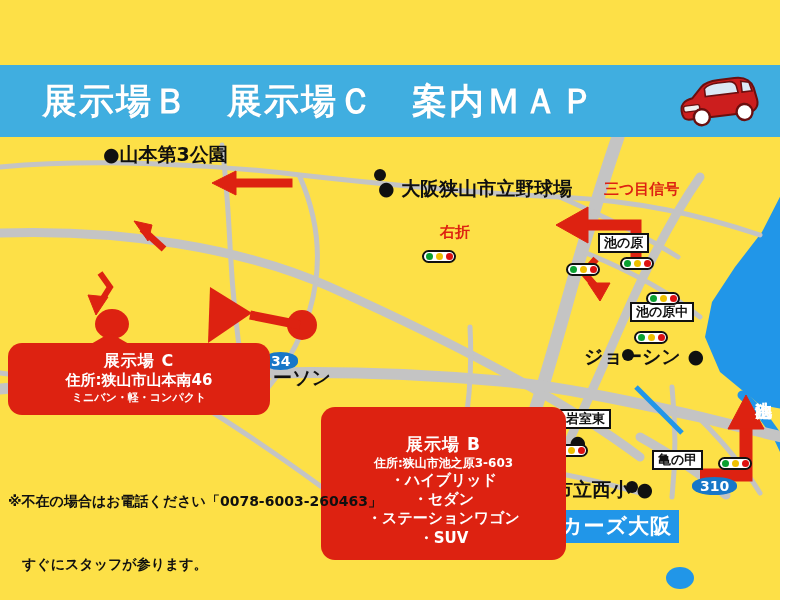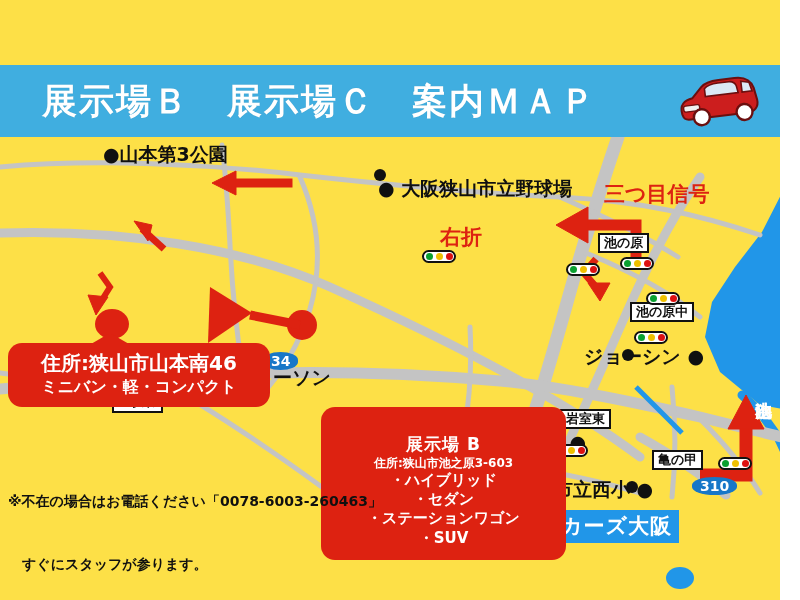--- a/index.html
+++ b/index.html
@@ -64,22 +64,22 @@
     box-sizing: border-box;
   }
   #callout-c {
     left: 8px;
     top: 206px;
     width: 262px;
     padding: 8px 6px 10px 6px;
     font-size: 15px;
   }
   #callout-c .ln1 { font-size: 16px; letter-spacing: 1px; }
-  #callout-c .ln2 { font-size: 20px; }
-  #callout-c .ln3 { font-size: 16px; }
+  #callout-c .ln2 { font-size: 15px; }
+  #callout-c .ln3 { font-size: 11px; }
 
   #callout-b {
     left: 321px;
     top: 270px;
     width: 245px;
     padding: 27px 6px 12px 6px;
     font-size: 15px;
   }
   #callout-b .ln1 { font-size: 17px; letter-spacing: 1px; }
   #callout-b .ln2 { font-size: 12px; }
@@ -129,21 +129,21 @@
     font-weight: bold;
     padding: 1px 4px;
     white-space: nowrap;
     text-align: center;
     line-height: 1.1;
   }
   .red-label {
     position: absolute;
     color: #dd2211;
     font-weight: bold;
-    font-size: 21px;
+    font-size: 15px;
     white-space: nowrap;
   }
   
   .signal {
     position: absolute;
     width: 34px;
     height: 13px;
     background: #ffffff;
     border: 2px solid #111111;
     border-radius: 7px;
@@ -400,20 +400,21 @@
       <span style="writing-mode:vertical-rl;">狭山池</span>
     </div>
 
     <div id="cars-osaka-box">カーズ大阪</div>
     <div id="cars-osaka-dot"></div>
 
     <div id="marker-c-dot"></div>
     <div id="marker-c-tail"></div>
 
     <div id="callout-c" class="callout">
+      <div class="ln1">展示場 C</div>
       <div class="ln2">住所:狭山市山本南46</div>
       <div class="ln3">ミニバン・軽・コンパクト</div>
     </div>
 
     <div id="callout-b" class="callout">
       <div class="ln1">展示場 B</div>
       <div class="ln2">住所:狭山市池之原3-603</div>
       <div class="item">・ハイブリッド</div>
       <div class="item">・セダン</div>
       <div class="item">・ステーションワゴン</div>

